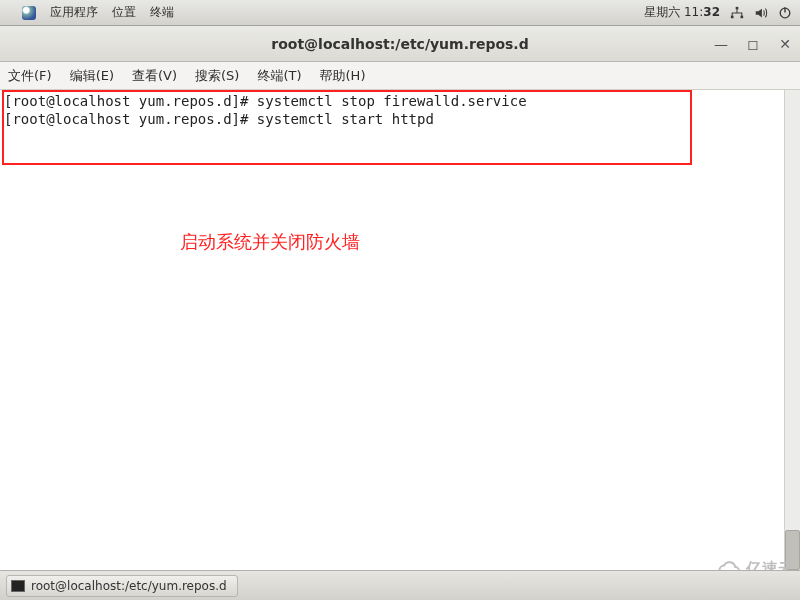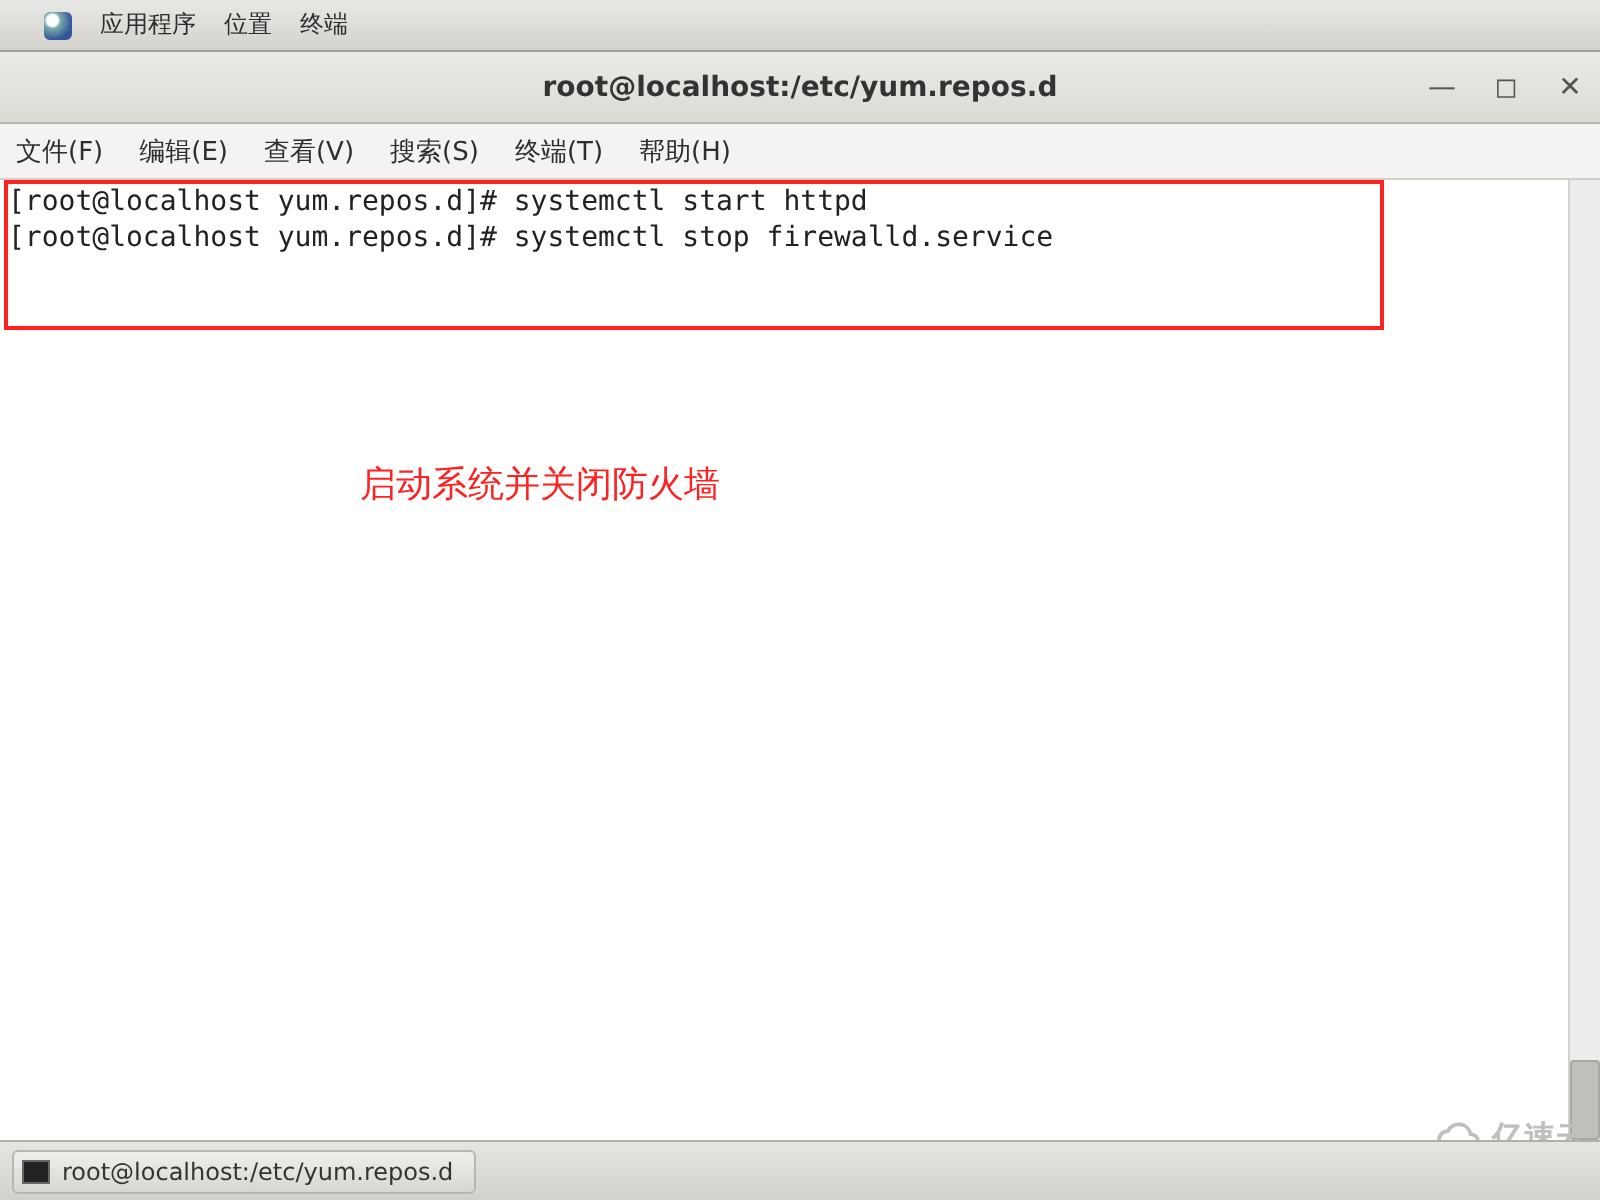--- a/index.html
+++ b/index.html
@@ -43,20 +43,40 @@
 </head>
 <body>
 
 <div class="top-panel">
   <div class="left">
     <span class="apps-icon"></span>
     <span class="item">应用程序</span>
     <span class="item">位置</span>
     <span class="item">终端</span>
   </div>
+  <div class="right">
+    <span class="clock">
+      <span>星期六</span>
+      <span>11</span>:<span class="min">32</span>
+    </span>
+    <svg class="sys-icon" viewBox="0 0 16 16">
+        <rect x="6.5" y="1" width="3" height="3"></rect>
+        <rect x="1" y="11" width="3" height="3"></rect>
+        <rect x="12" y="11" width="3" height="3"></rect>
+        <path d="M8 4v4M8 8H2.5v3M8 8h5.5v3" stroke="#3a3a3a" stroke-width="1.2" fill="none"></path>
+      </svg>
+    <svg class="sys-icon" viewBox="0 0 16 16">
+        <path d="M2 6h3l4-3v10l-4-3H2z"></path>
+        <path d="M11 5c1 1 1 5 0 6M13 3c2 2 2 8 0 10" stroke="#3a3a3a" stroke-width="1.2" fill="none"></path>
+      </svg>
+    <svg class="sys-icon" viewBox="0 0 16 16">
+        <circle cx="8" cy="8" r="5.5" stroke="#3a3a3a" stroke-width="1.5" fill="none"></circle>
+        <rect x="7.2" y="1.5" width="1.6" height="6" fill="#3a3a3a"></rect>
+      </svg>
+  </div>
 </div>
 
 <div class="titlebar">
   <div class="title">root@localhost:/etc/yum.repos.d</div>
   <div class="win-controls">
     <span class="win-btn">—</span>
     <span class="win-btn">◻</span>
     <span class="win-btn">✕</span>
   </div>
 </div>
@@ -65,22 +85,22 @@
   <span class="menu-item">文件(F)</span>
   <span class="menu-item">编辑(E)</span>
   <span class="menu-item">查看(V)</span>
   <span class="menu-item">搜索(S)</span>
   <span class="menu-item">终端(T)</span>
   <span class="menu-item">帮助(H)</span>
 </div>
 
 <div class="terminal-wrap">
   <div class="terminal">
+    <div>[root@localhost yum.repos.d]# systemctl stop firewalld.service</div>
     <div>[root@localhost yum.repos.d]# systemctl start httpd</div>
-    <div>[root@localhost yum.repos.d]# systemctl stop firewalld.service</div>
   </div>
   <div class="red-box"></div>
   <div class="annotation">启动系统并关闭防火墙</div>
   <div class="scrollbar">
     <div class="scroll-thumb"></div>
   </div>
 </div>
 
 <div class="watermark">
   <svg class="cloud" viewBox="0 0 36 24">

